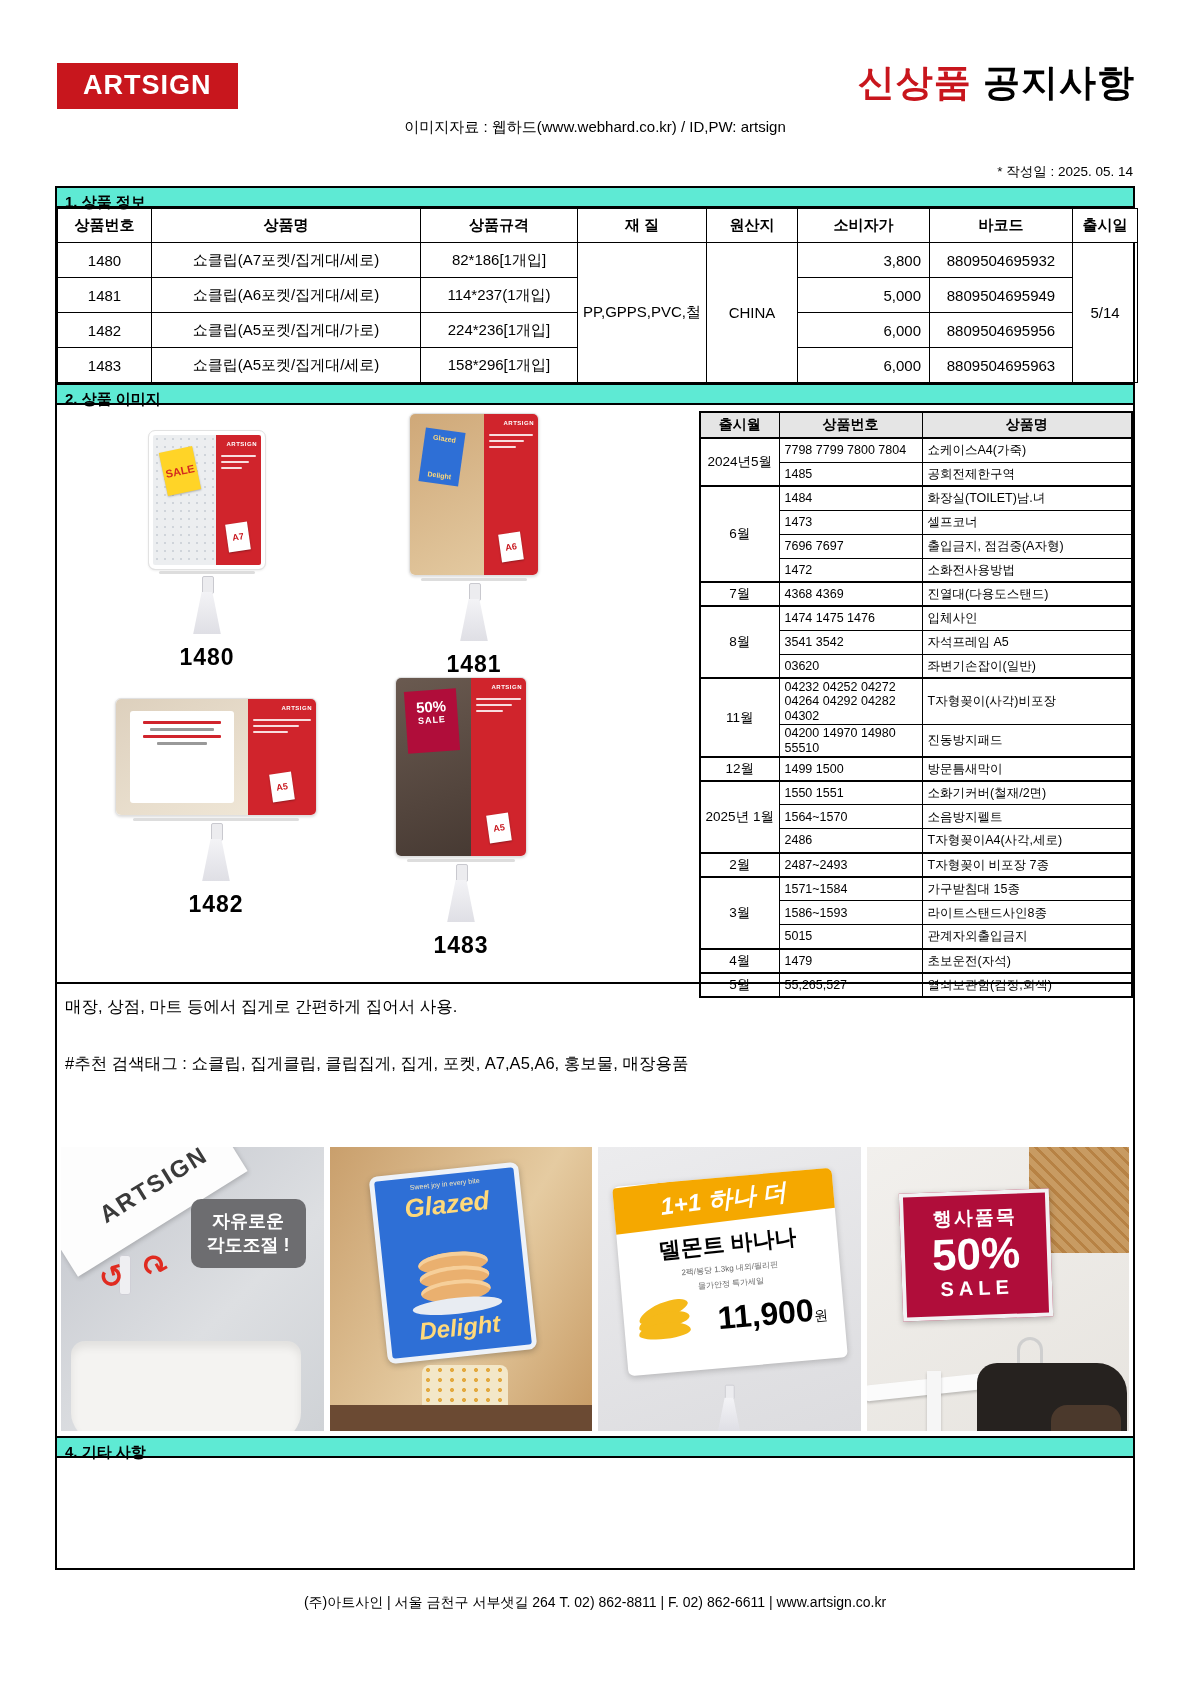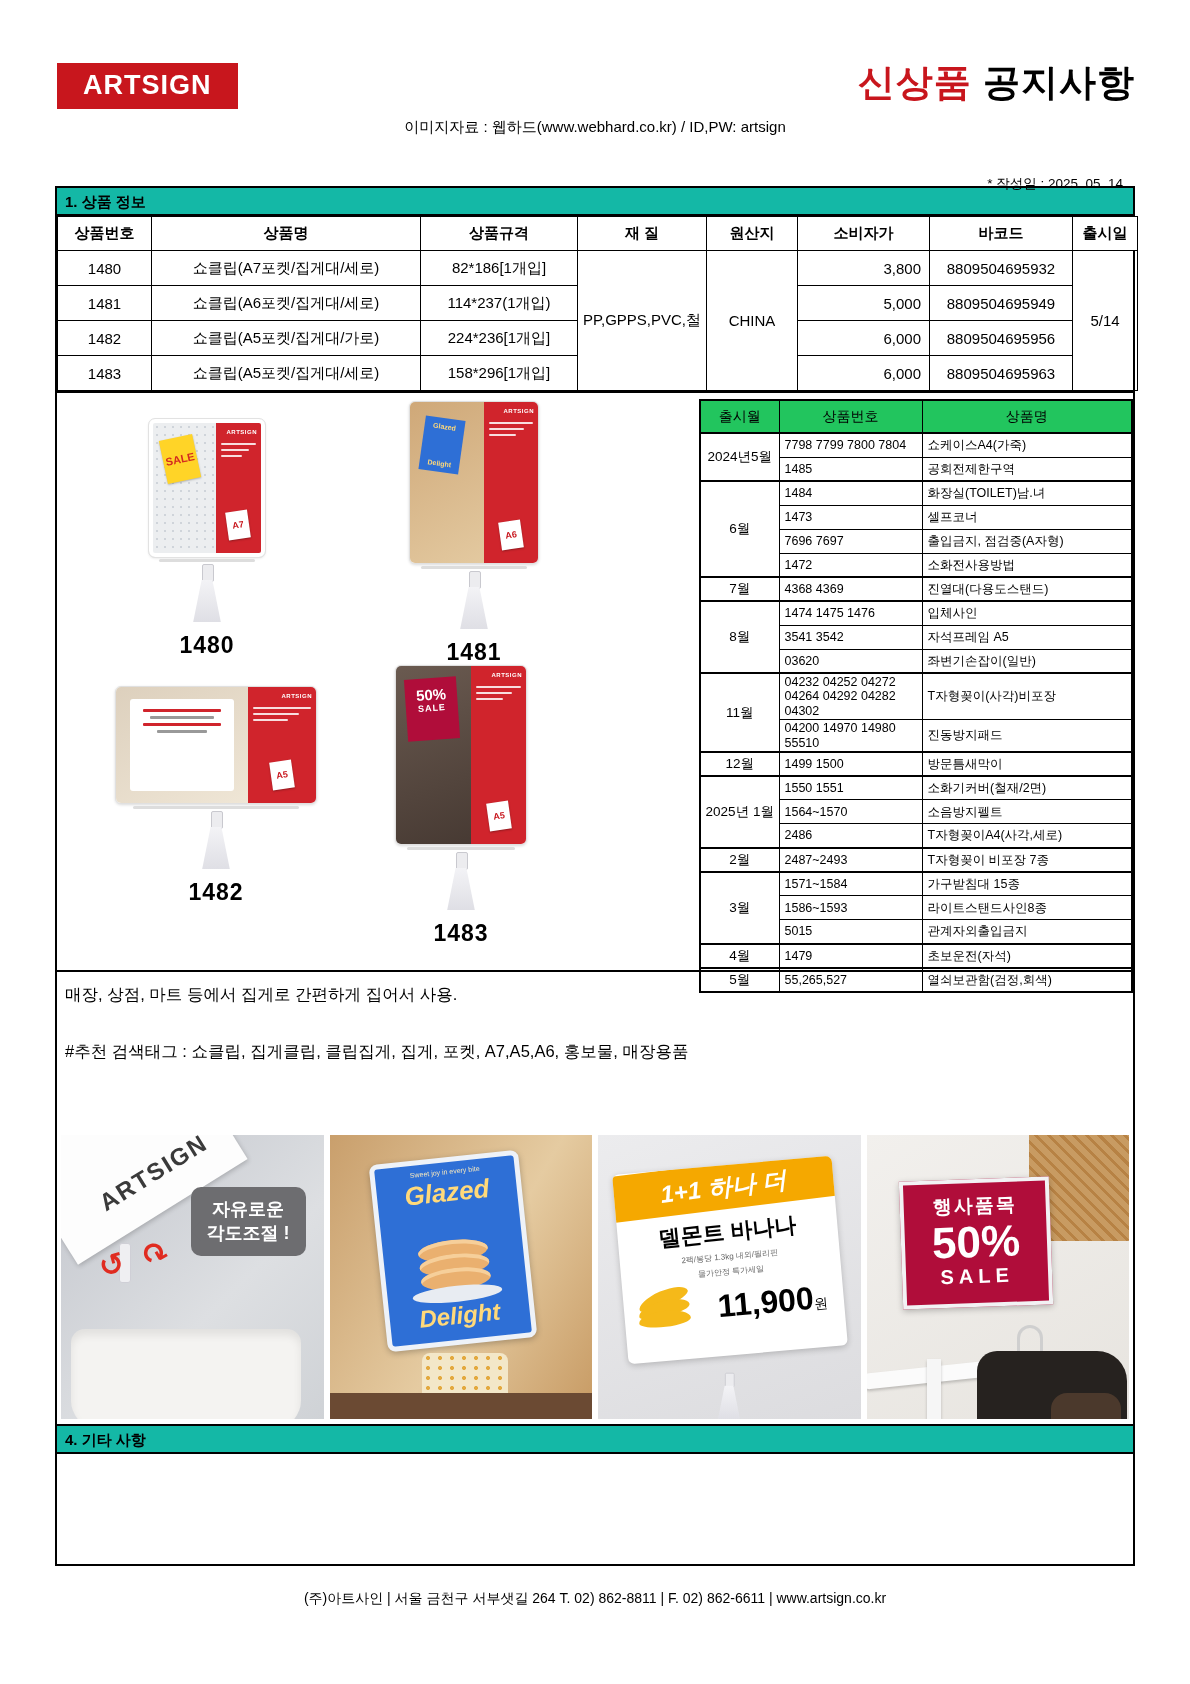--- a/index.html
+++ b/index.html
@@ -9,42 +9,42 @@
   .content { position:absolute; left:55px; top:0; width:1080px; }
 
   
   .hdr { position:relative; height:188px; }
   .logo { position:absolute; left:2px; top:63px; background:#c8161d; color:#fff;
           font-weight:bold; font-size:27px; letter-spacing:1px; padding:7px 26px 8px; }
   .title { position:absolute; left:0; right:0; top:58px; text-align:right;
            font-size:37px; font-weight:bold; letter-spacing:1px; }
   .title .red { color:#c8161d; }
   .subtitle { position:absolute; left:0; right:0; top:118px; text-align:center; font-size:15px; }
-  .datenote { position:absolute; right:12px; top:163px; font-size:13.5px;margin-top:12px; }
+  .datenote { position:absolute; right:2px; top:163px; font-size:13.5px; }
 
   
   .sect { border:2px solid #000; margin-top:-2px; }
   .sect:first-of-type { margin-top:0; }
-  .barhd { background:#14b8a6; border-bottom:2px solid #000; font-weight:bold;
-           font-size:15px; padding:5px 8px 4px; height:28px; }
+  .barhd { background:#5eead4; border-bottom:2px solid #000; font-weight:bold;
+           font-size:15px; padding:5px 8px 4px; height:20px; }
 
   
   table.info { width:100%; border-collapse:collapse; table-layout:fixed; }
   table.info th, table.info td { border:1px solid #000; font-size:15px; overflow:hidden; }
   table.info th { height:34px; font-weight:bold; background:#fff; }
   table.info td { height:35px; text-align:center; }
   table.info td.price { text-align:right; padding-right:8px; }
   col.c-no{width:94px} col.c-name{width:269px} col.c-spec{width:157px} col.c-mat{width:129px}
   col.c-org{width:91px} col.c-price{width:132px} col.c-bar{width:143px} col.c-rel{width:65px}
 
   
   .s2box { position:relative; height:577px; }
   table.rel { position:absolute; left:642px; top:6px; width:432px; border-collapse:collapse;
               table-layout:fixed; border:2px solid #000; }
-  table.rel th { background:#22c55e; border:1px solid #000; font-size:14px; font-weight:normal; height:33px; }
+  table.rel th { background:#e5e5e5; border:1px solid #000; font-size:14px; font-weight:bold; height:26px; }
   table.rel td { border:1px solid #000; font-size:12.5px; height:24px; padding:1px 5px; line-height:1.15; }
   table.rel td.mon { text-align:center; font-size:13.5px; padding:1px 2px; }
   table.rel tr.grp td { border-top:2px solid #000; }
   col.rc1{width:79px} col.rc2{width:143px} col.rc3{width:210px}
 
   
   .fig { position:absolute; text-align:center; }
   .pcard { display:flex; border:1px solid #e0e0e0; border-radius:6px; overflow:hidden;
            box-shadow:0 1px 3px rgba(0,0,0,.15); background:#fff; margin:0 auto; }
   .photo { flex:1; position:relative; }
@@ -232,20 +232,21 @@
         <td>쇼클립(A5포켓/집게대/세로)</td>
         <td>158*296[1개입]</td>
         <td class="price">6,000</td>
         <td>8809504695963</td>
       </tr>
     </tbody>
         </table>
   </div>
 
   <div class="sect">
+    <div class="barhd">2. 상품 이미지</div>
     <div class="s2box">
 
       <div class="fig f1">
         <div class="pcard">
           <div class="photo v1">
             <div class="sale-tag">SALE</div>
           </div>
           <div class="rpanel">
             <div class="rbrand">ARTSIGN</div>
             <div class="rlines">

